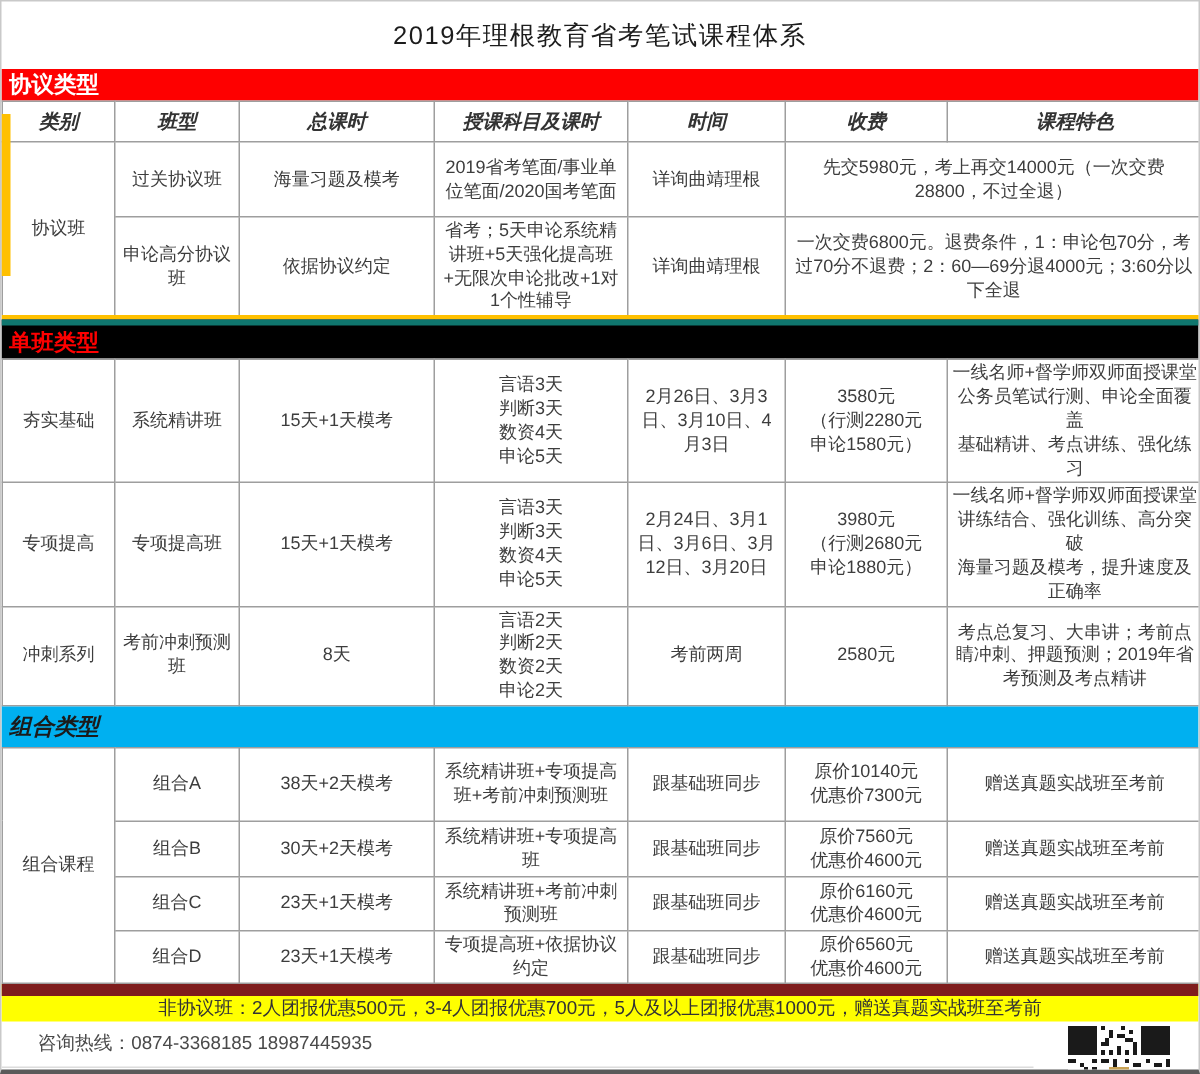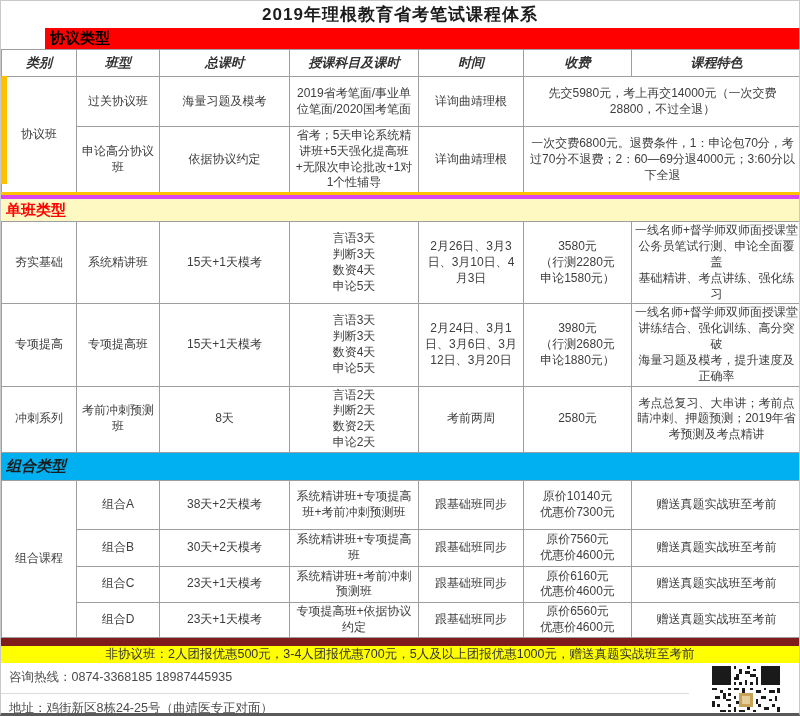--- a/index.html
+++ b/index.html
@@ -3,45 +3,45 @@
 <meta charset="utf-8">
 <style>
   html,body{margin:0;padding:0;background:#fff;}
   .sheet{
     position:relative;width:800px;height:716px;box-sizing:border-box;
     background:#fff;overflow:hidden;color:#3d3d3d;
     font-family:"Liberation Sans","DejaVu Sans",sans-serif;
     border:1px solid #c9c9c9;border-bottom:3px solid #5a5a5a;
   }
   .title{
-    height:27px;display:flex;align-items:center;justify-content:center;
-    font-size:17px;font-weight:bold;color:#1c1c1c;letter-spacing:1px;
+    height:45px;display:flex;align-items:center;justify-content:center;
+    font-size:17px;font-weight:normal;color:#1c1c1c;letter-spacing:1px;
   }
   .bar{display:flex;align-items:center;padding-left:5px;font-weight:bold;font-size:15px;box-sizing:border-box;}
-  .bar.red{height:21px;background:#fe0000;color:#000000;margin-left:44px;}
-  .bar.gold{height:26px;background:#fef9c3;color:#fe0000;border-top:4px solid #d946ef;}
+  .bar.red{height:21px;background:#fe0000;color:#ffffff;}
+  .bar.gold{height:26px;background:#000000;color:#fe0000;border-top:4px solid #0f766e;}
   .bar.blue{height:27px;background:#00b0f0;color:#1b1b1b;font-style:italic;}
   table{width:100%;border-collapse:collapse;table-layout:fixed;}
   td,th{
     border:1px solid #9e9e9e;text-align:center;vertical-align:middle;
     font-size:12px;line-height:1.32;padding:1px 3px;box-sizing:border-box;
     overflow:hidden;
   }
   th{font-size:13px;font-weight:bold;color:#333;font-style:italic;}
   .ml{white-space:pre-line;}
   table.protocol{border-bottom:3px solid #ffc000;}
   .gold-strip{position:absolute;left:0;top:75px;width:6px;height:108px;background:#ffc000;}
   .footer-note{
     height:25px;background:#ffff00;border-top:8px solid #7f1d1d;box-sizing:border-box;
     display:flex;align-items:center;justify-content:center;
     font-size:12.5px;color:#333;
   }
   .contact{position:relative;height:94px;font-size:12.5px;color:#4a4a4a;}
   .contact-line{
-    height:31px;display:flex;align-items:center;padding-left:8px;
+    height:31px;display:flex;align-items:center;padding-left:24px;
     width:688px;box-sizing:border-box;border-bottom:1px solid #dcdcdc;
   }
   .contact-line:last-of-type{border-bottom:none;}
   .qr-wrap{position:absolute;right:14px;top:3px;width:78px;text-align:center;}
 </style>
 </head>
 <body>
 
 <div class="sheet">
 

